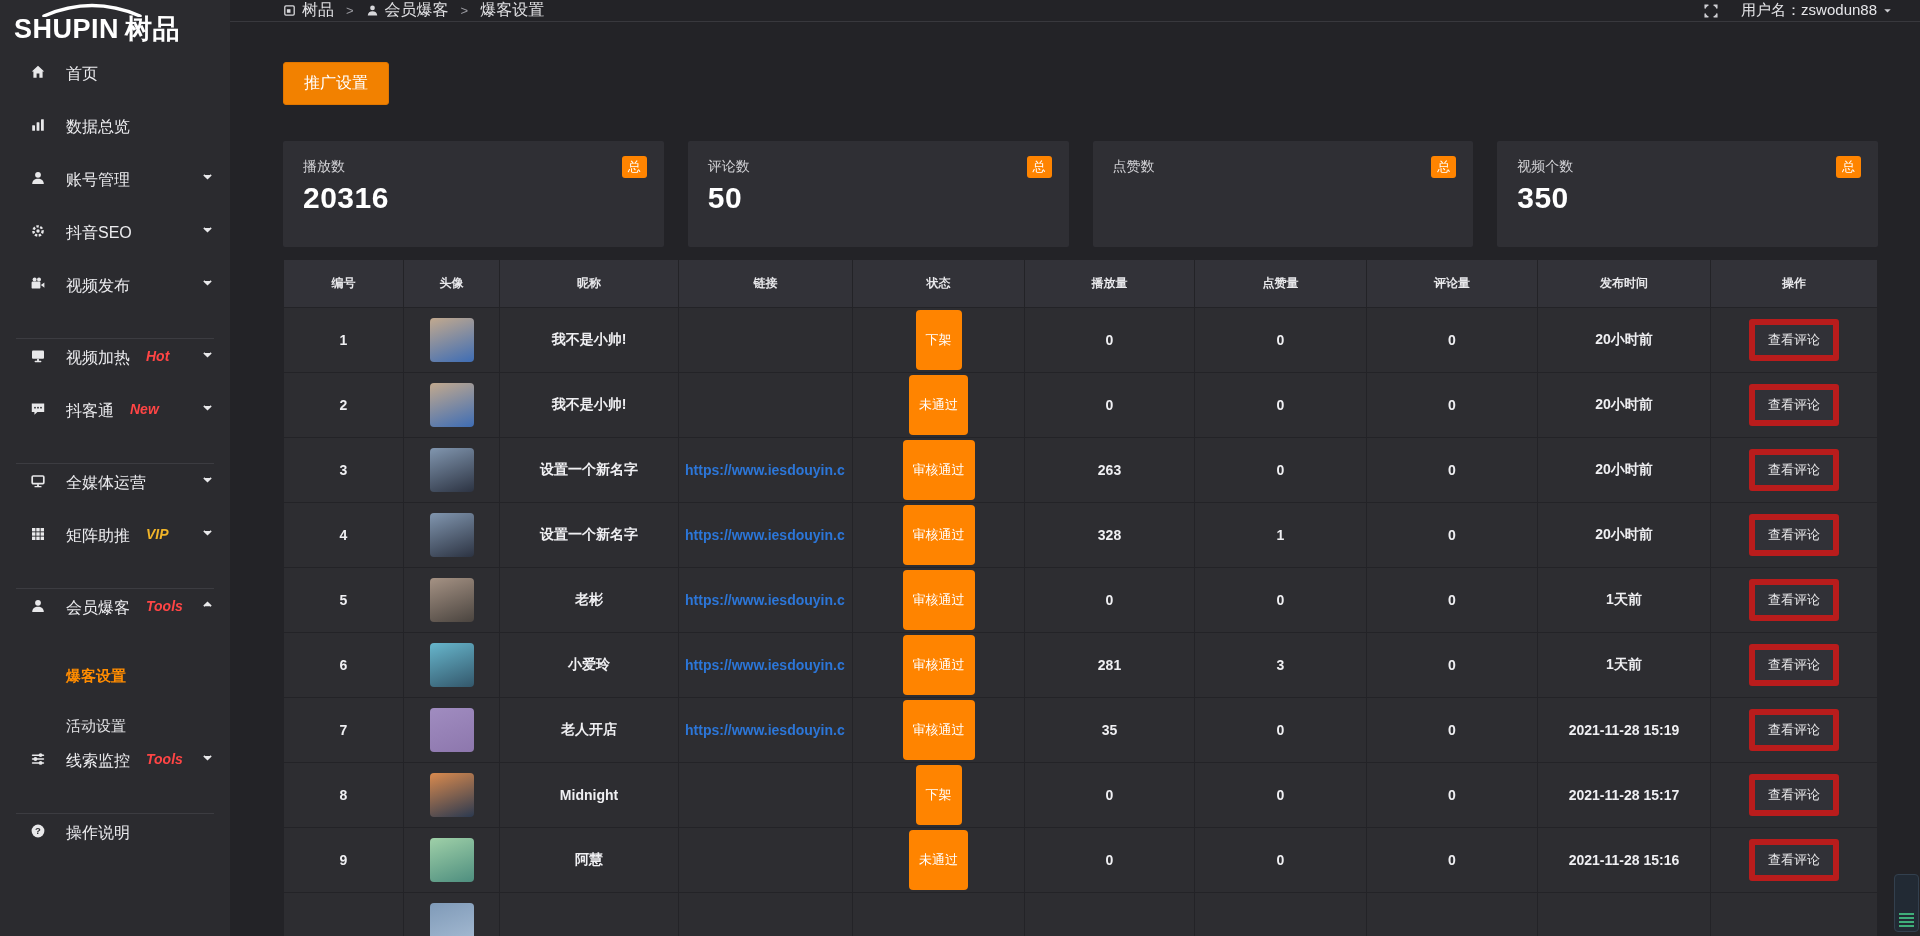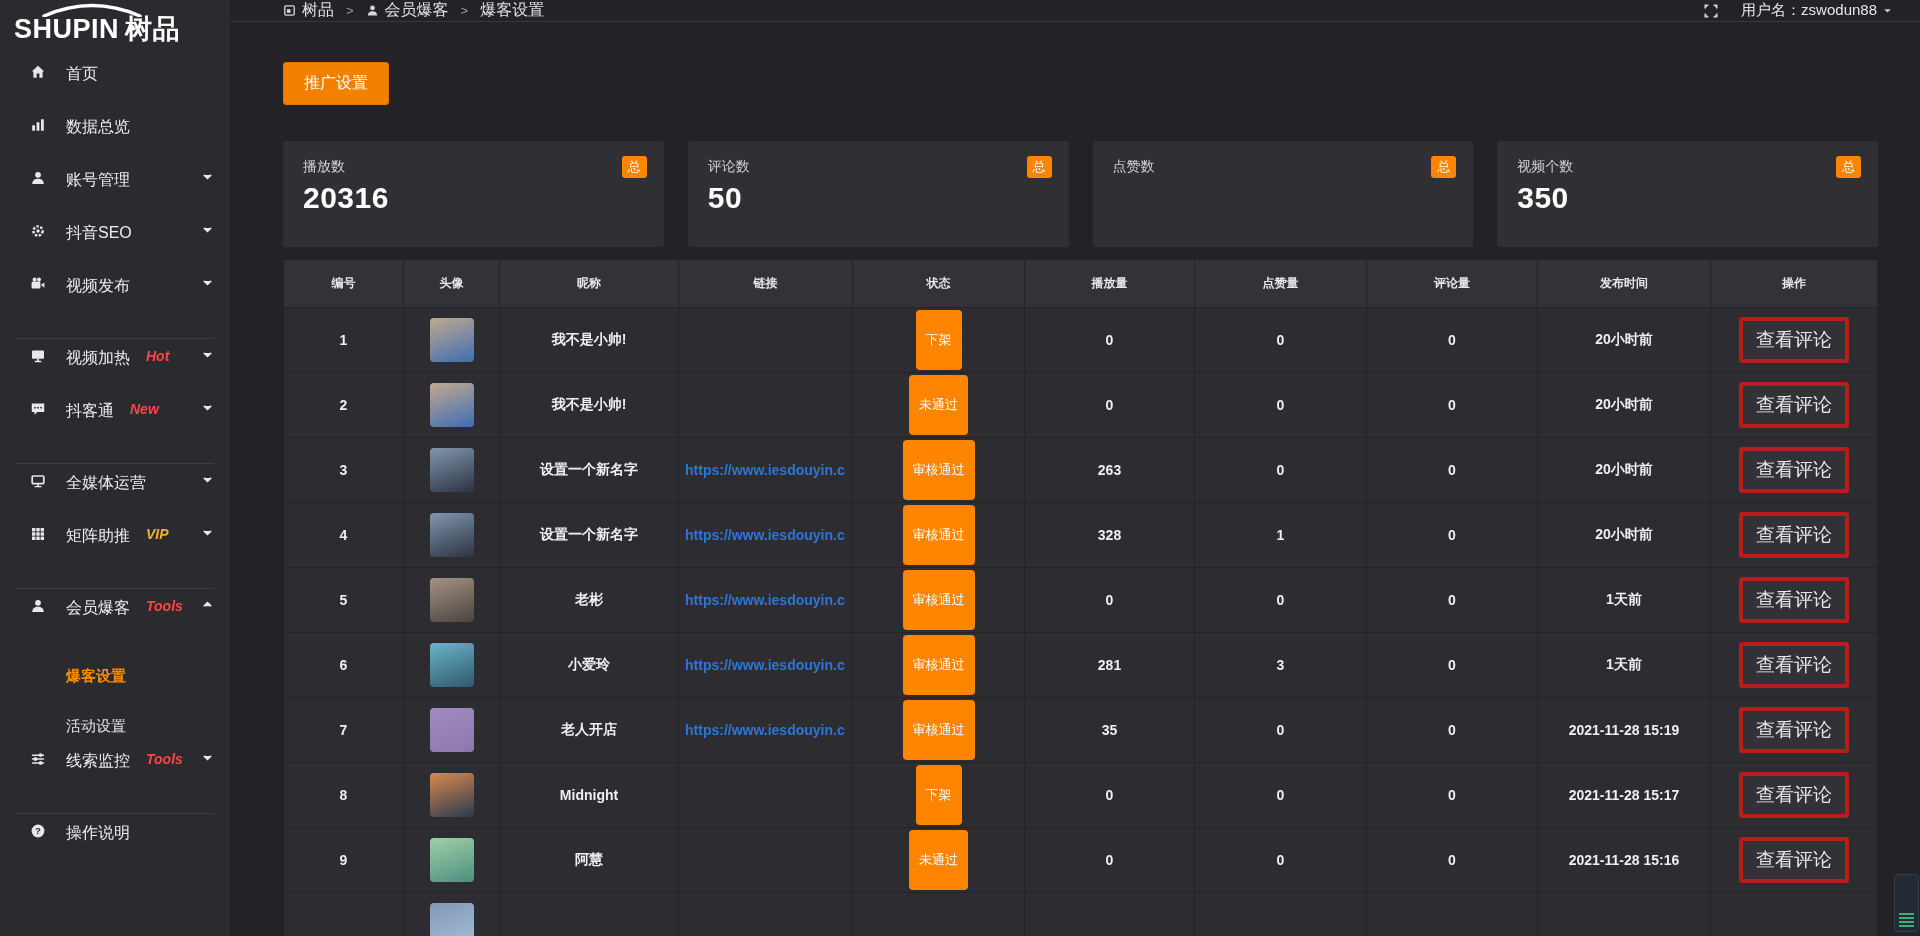--- a/index.html
+++ b/index.html
@@ -57,21 +57,21 @@
   table{width:100%;border-collapse:collapse;table-layout:fixed;background:var(--row);}
   thead th{height:48px;background:var(--thead);font-size:12px;font-weight:700;color:#e8e8eb;
            border:1px solid var(--grid);text-align:center;}
   tbody td{height:65px;border:1px solid var(--grid);text-align:center;font-size:14px;font-weight:600;color:#efeff2;
            overflow:hidden;white-space:nowrap;}
   td.link-cell{text-align:left;padding:0 2px 0 6px;}
   .vlink{color:var(--link);font-weight:600;cursor:pointer;}
   .avatar{width:44px;height:44px;border-radius:4px;margin:0 auto;}
   .status-badge{display:inline-block;background:var(--badge-orange);color:#fff;font-size:13px;font-weight:400;
                 padding:21px 10px;border-radius:4px;cursor:default;}
-  .action-btn{background:#313137;border:4px solid #b91c1c;color:#e8e8ea;font-size:19px;border-radius:3px;
+  .action-btn{background:#313137;border:6px solid #b91c1c;color:#e8e8ea;font-size:13px;border-radius:3px;
               padding:6px 13px;cursor:pointer;font-family:inherit;}
 
   
   .floating-widget{position:fixed;right:1px;bottom:4px;width:25px;height:58px;background:#222a34;
                    border:1px solid #33404e;border-radius:4px;display:flex;flex-direction:column;
                    justify-content:flex-end;align-items:center;padding-bottom:4px;gap:2px;cursor:pointer;}
   .floating-widget i{display:block;width:15px;height:2px;background:#3fae79;}
 
   .icon{display:inline-flex;width:16px;height:16px;}
   .icon svg{width:100%;height:100%;fill:currentColor;}

